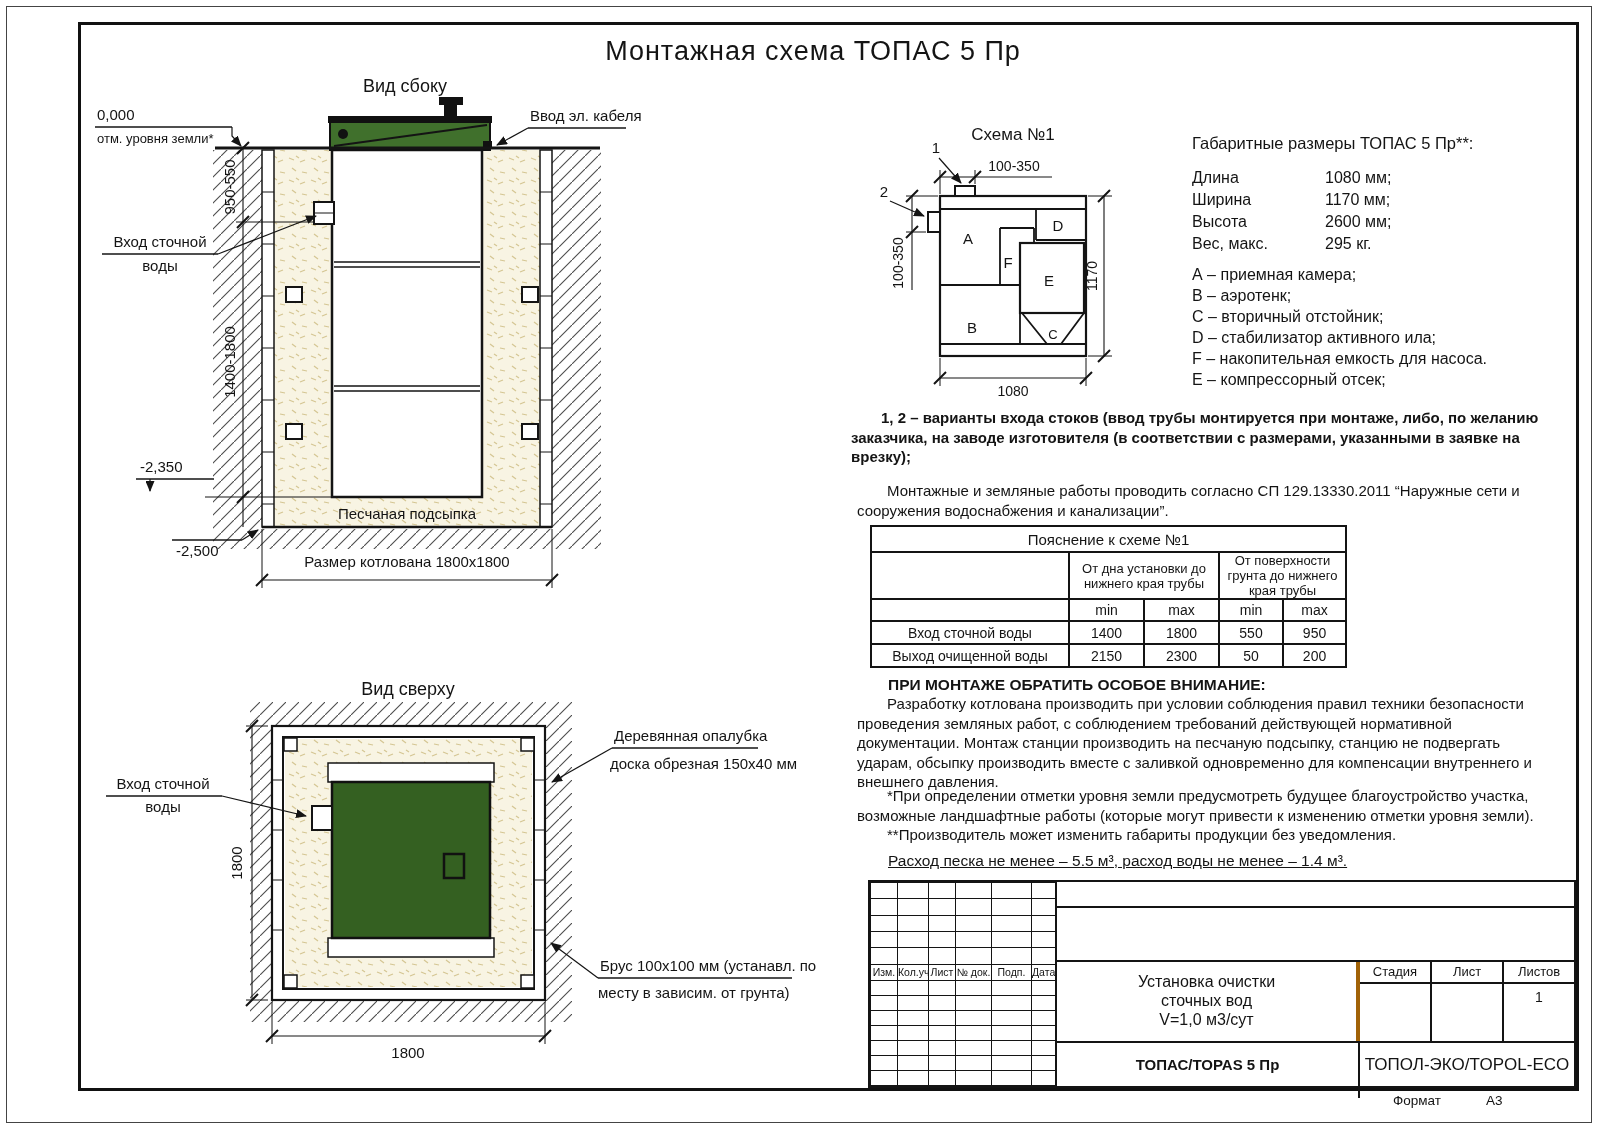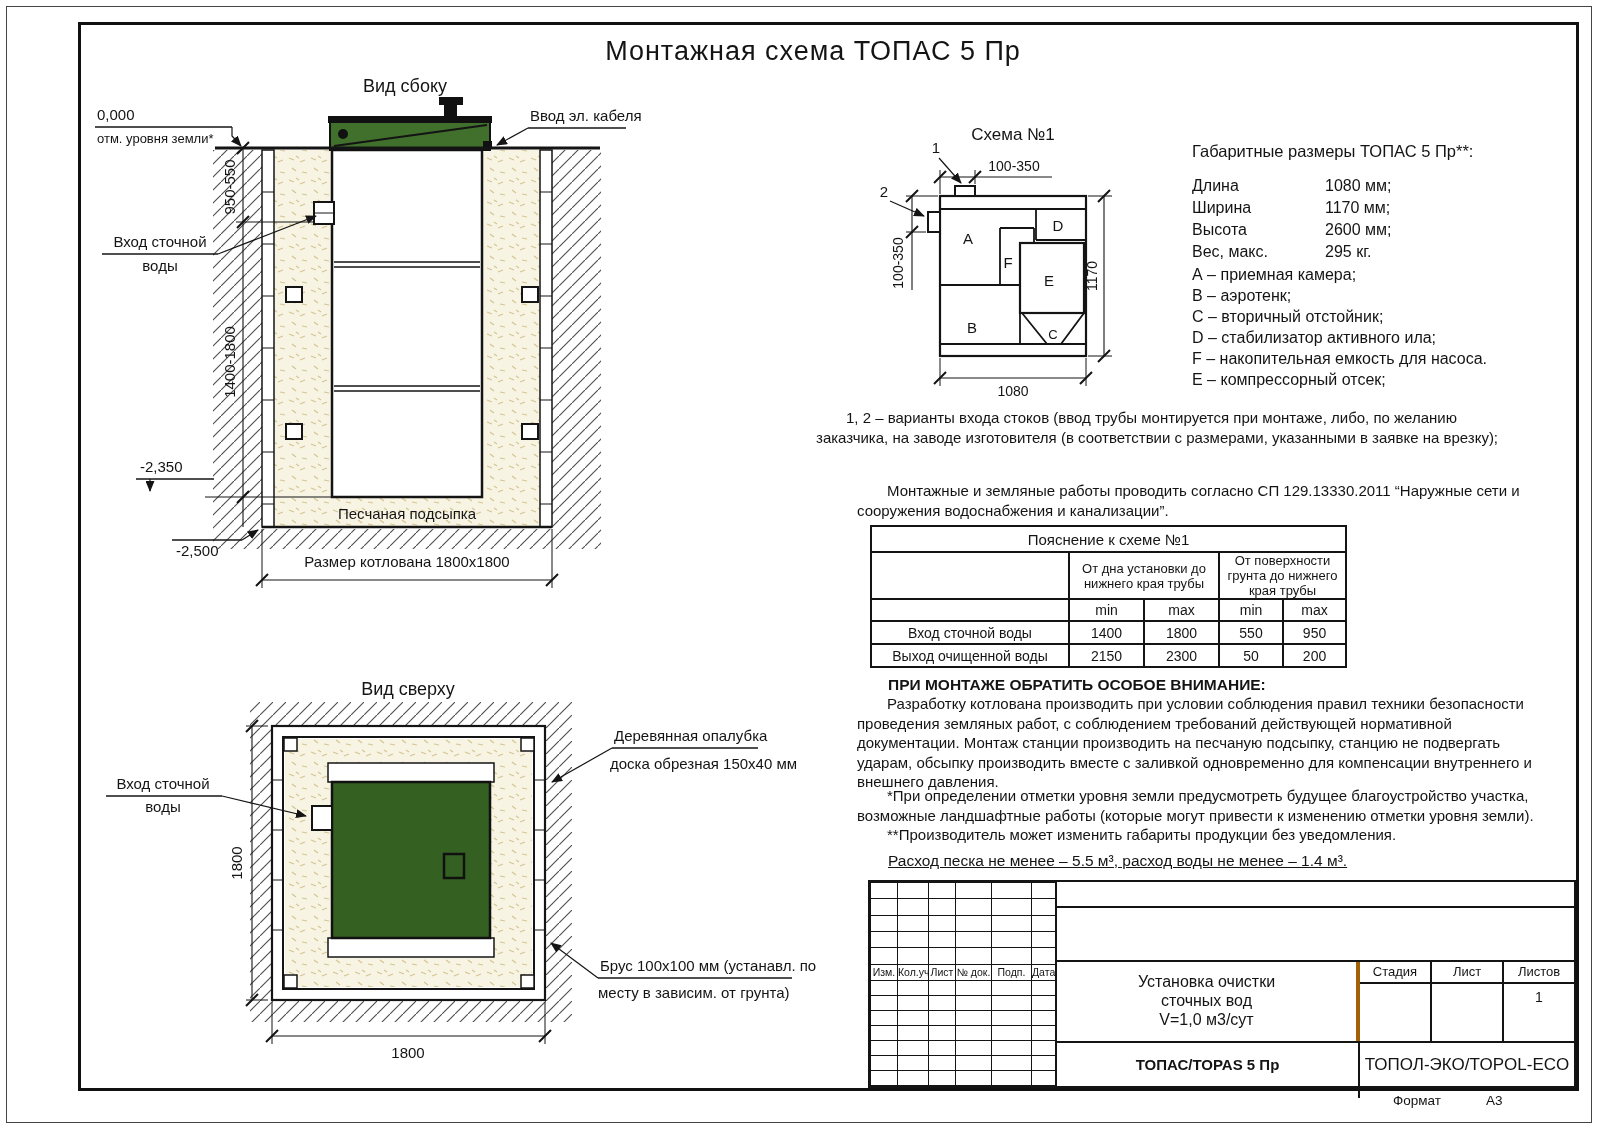--- a/index.html
+++ b/index.html
@@ -5,21 +5,21 @@
   html,body{margin:0;padding:0;background:#ffffff;font-family:"Liberation Sans",sans-serif;color:#141414;}
   #page{position:relative;width:1600px;height:1131px;background:#ffffff;overflow:hidden;}
   .page-border{position:absolute;left:6px;top:6px;width:1586px;height:1117px;border:1.5px solid #444;box-sizing:border-box;}
   .frame{position:absolute;left:78px;top:22px;width:1501px;height:1069px;border:3px solid #111;box-sizing:border-box;}
   .abs{position:absolute;}
   svg{position:absolute;left:0;top:0;}
   svg text{fill:#141414;font-family:"Liberation Sans",sans-serif;}
   .main-title{left:78px;top:36px;width:1470px;text-align:center;font-size:27px;letter-spacing:1px;}
   
   .specs{left:1192px;top:134px;width:380px;font-size:16px;}
-  .specs .head{font-size:16.5px;margin-bottom:14px;margin-top:8px;}
+  .specs .head{font-size:16.5px;margin-bottom:14px;}
   .spec-row{display:flex;height:22px;line-height:22px;}
   .spec-row .lbl{width:133px;}
   .legend{left:1192px;top:264px;width:390px;font-size:16px;line-height:21px;}
   .para{width:692px;font-size:15px;line-height:19.5px;text-align:left;}
   .para p{margin:0;text-indent:30px;}
   .attn-head{left:888px;top:676px;font-size:15.5px;font-weight:bold;}
   .consumption{left:888px;top:852px;font-size:15.5px;text-decoration:underline;}
   
   table{border-collapse:collapse;}
   .exp-table{position:absolute;left:870px;top:525px;width:475px;table-layout:fixed;}
@@ -240,21 +240,21 @@
 
   <div class="abs legend">
     <div>А – приемная камера;</div>
     <div>В – аэротенк;</div>
     <div>С – вторичный отстойник;</div>
     <div>D – стабилизатор активного ила;</div>
     <div>F – накопительная емкость для насоса.</div>
     <div>Е – компрессорный отсек;</div>
   </div>
 
-  <div class="abs para" style="left:816px;top:408px;">
+  <div class="abs para" style="left:851px;top:408px;font-weight:bold;">
     <p>1, 2 – варианты входа  стоков (ввод трубы монтируется при монтаже, либо, по желанию заказчика, на заводе изготовителя (в соответствии с размерами, указанными в заявке на врезку);</p>
   </div>
 
   <div class="abs para" style="left:857px;top:481px;">
     <p>Монтажные и земляные работы проводить согласно СП 129.13330.2011 “Наружные сети и сооружения водоснабжения и канализации”.</p>
   </div>
 
   <table class="exp-table">
     <colgroup>
         <col style="width:198px">

